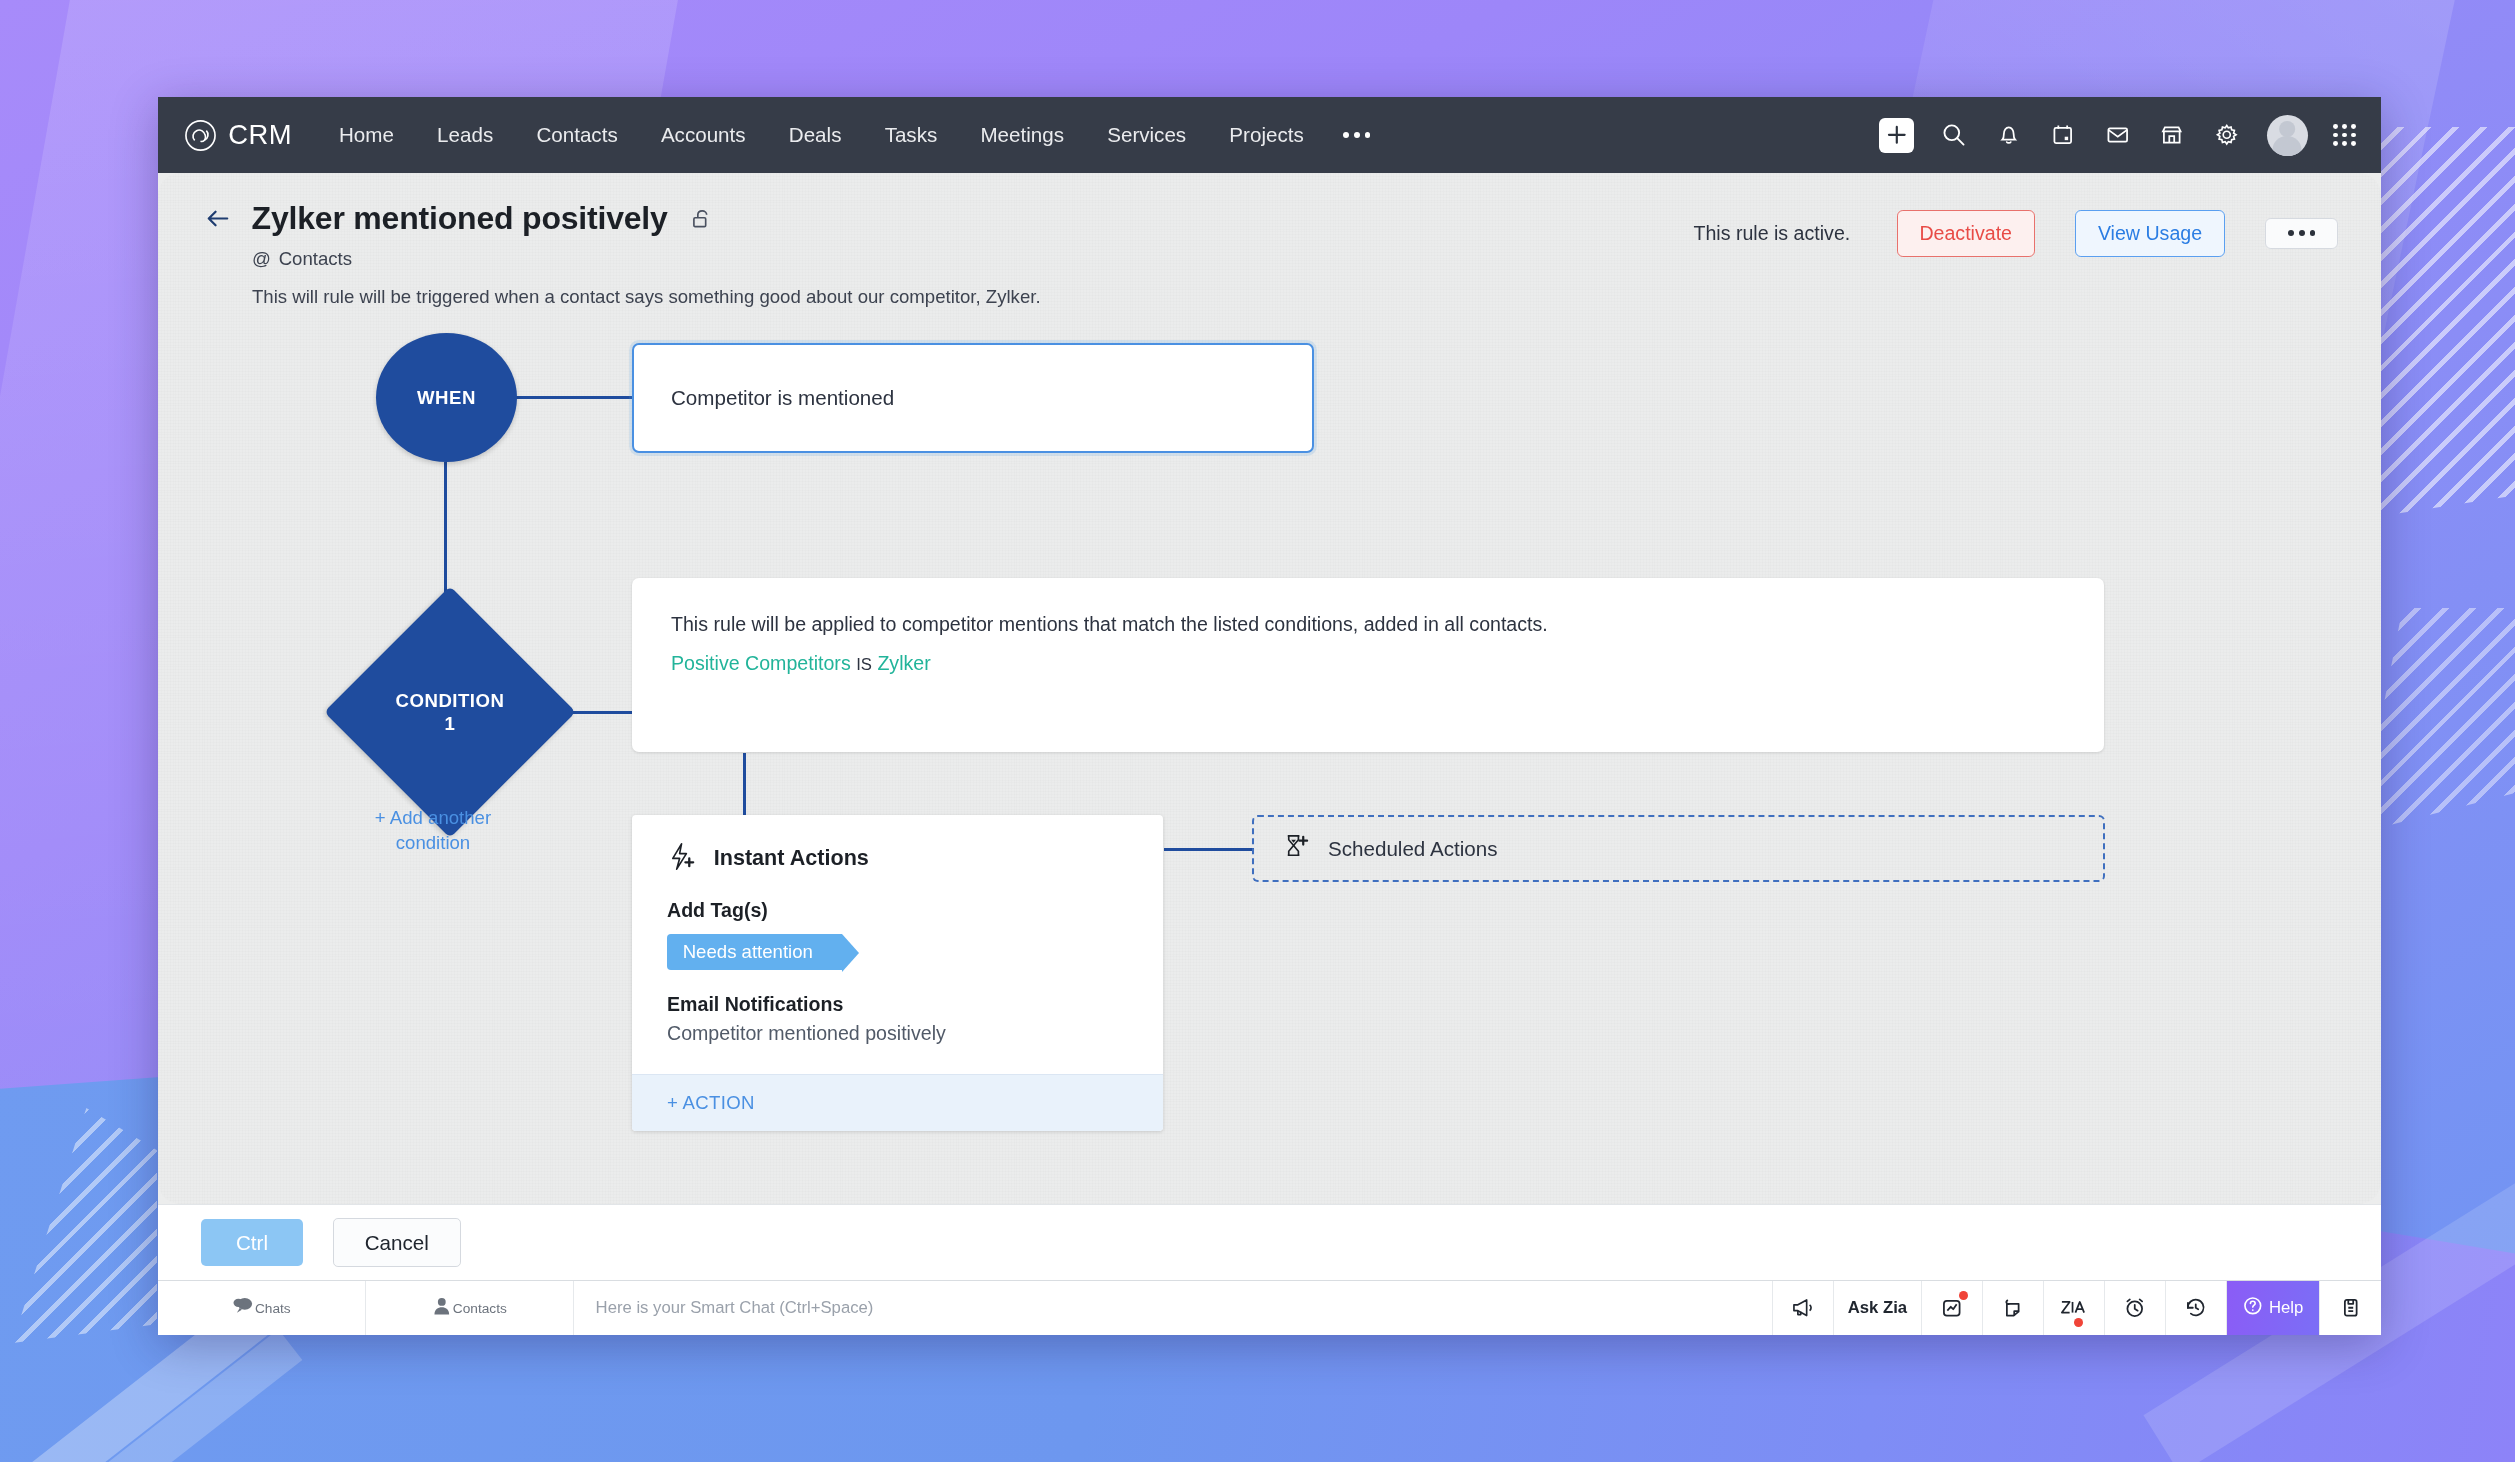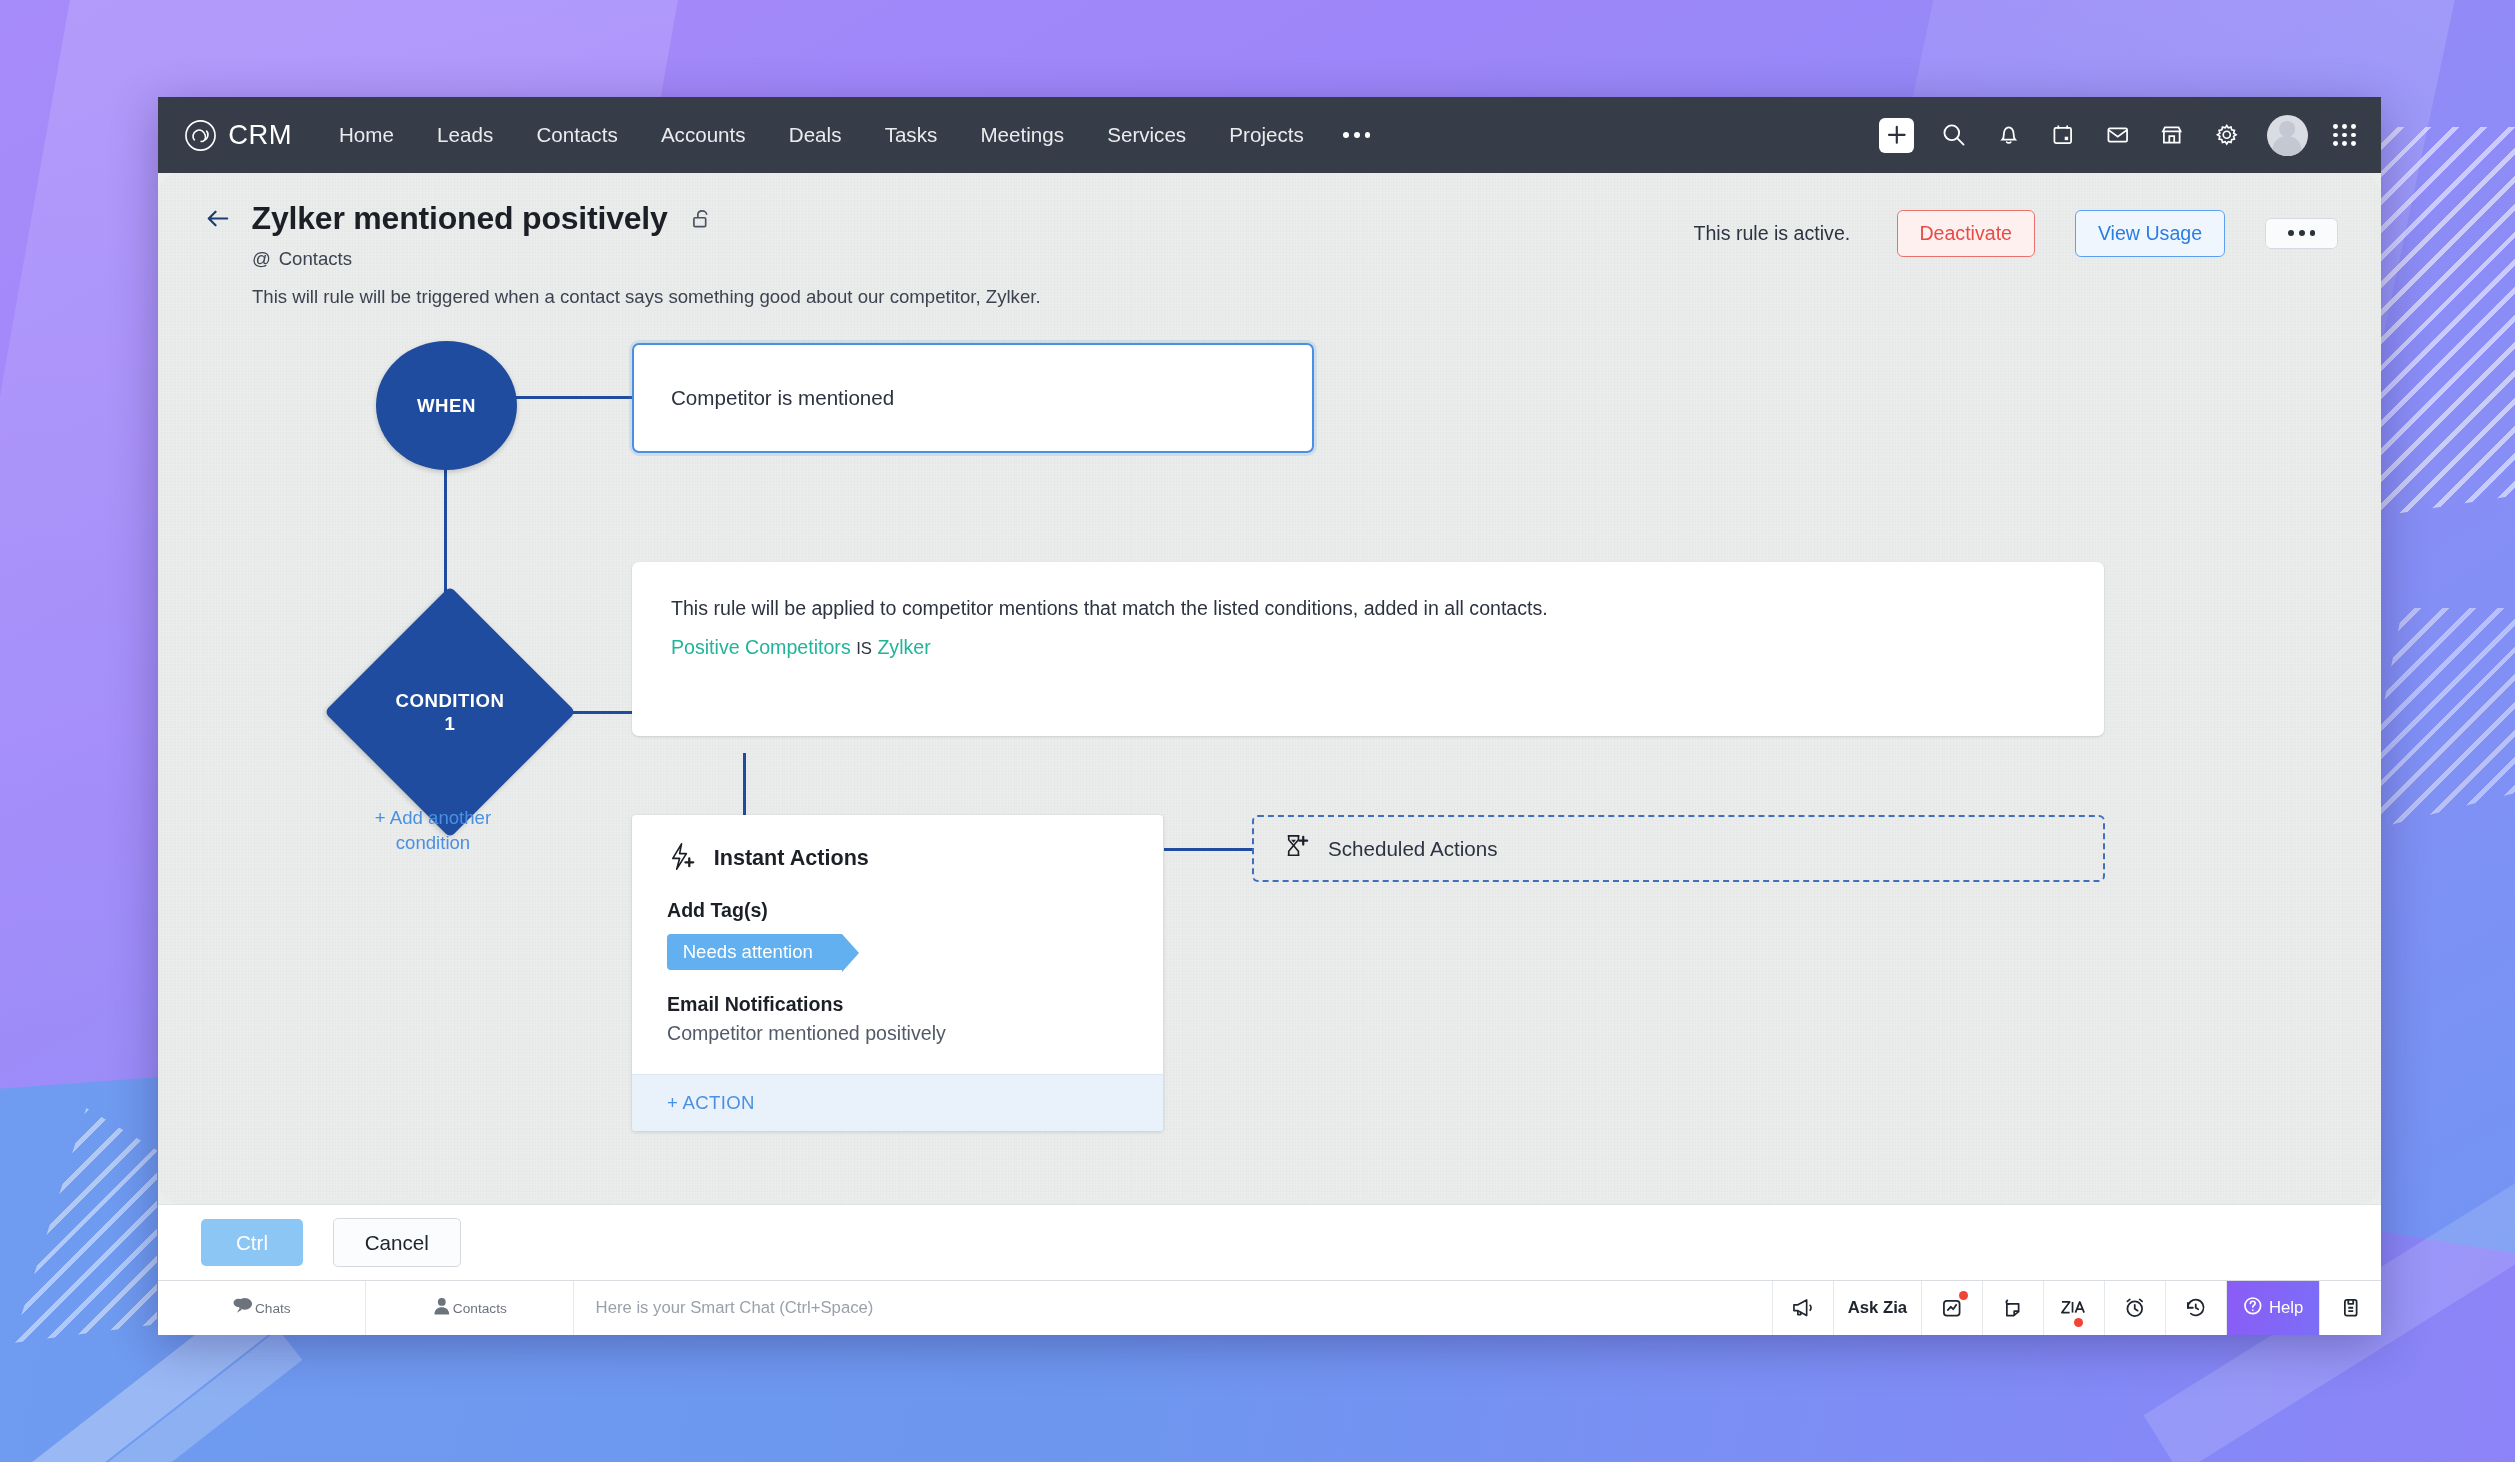--- a/index.html
+++ b/index.html
@@ -157,21 +157,21 @@
   .btn-ellipsis {
     border: 1px solid #d6dae0; background: #fafbfc; padding: 11.8px 21.6px;
     display: flex; align-items: center; gap: 4.9px;
   }
   .btn-ellipsis i { width: 5.9px; height: 5.9px; border-radius: 50%; background: #2b313b; display: block; }
 
   
   .flow { position: relative; margin-top: 25.5px; height: 863px; }
 
   .node-when {
-    position: absolute; left: 218px; top: 8px;
+    position: absolute; left: 218px; top: 0px;
     width: 141px; height: 129px; border-radius: 50%;
     background: #1f4c9e;
     display: flex; align-items: center; justify-content: center;
     color: #fff; font-size: 18.6px; font-weight: 700; letter-spacing: 0.6px;
     box-shadow: 0 2px 4.9px rgba(0,0,0,.18);
   }
   .card-when {
     position: absolute; left: 474px; top: 9.8px;
     width: 682px; height: 110px;
     background: #fff; border: 2px solid #4a90e2; border-radius: 6.9px;
@@ -186,21 +186,21 @@
     border-radius: 5.9px; box-shadow: 0 2px 4.9px rgba(0,0,0,.18);
   }
   .node-cond-label {
     position: absolute; left: 203px; top: 290px;
     width: 178px; height: 178px;
     display: flex; flex-direction: column; align-items: center; justify-content: center;
     color: #fff; font-size: 18.6px; font-weight: 600; letter-spacing: 0.5px;
     line-height: 1.25; text-align: center; pointer-events: none;
   }
   .card-cond {
-    position: absolute; left: 474px; top: 229px;
+    position: absolute; left: 474px; top: 245px;
     width: 1472px; height: 174px;
     background: #fff; border-radius: 6.9px; padding: 35px 39px;
     box-shadow: 0 1px 2.9px rgba(0,0,0,.12);
   }
   .cond-text { font-size: 19.6px; color: #2d3340; }
   .cond-expr { margin-top: 15.7px; font-size: 19.6px; }
   .cond-field { color: #22b49a; cursor: pointer; }
   .cond-op { color: #2d3340; font-size: 16.7px; }
   .cond-val { color: #22b49a; cursor: pointer; }
 

